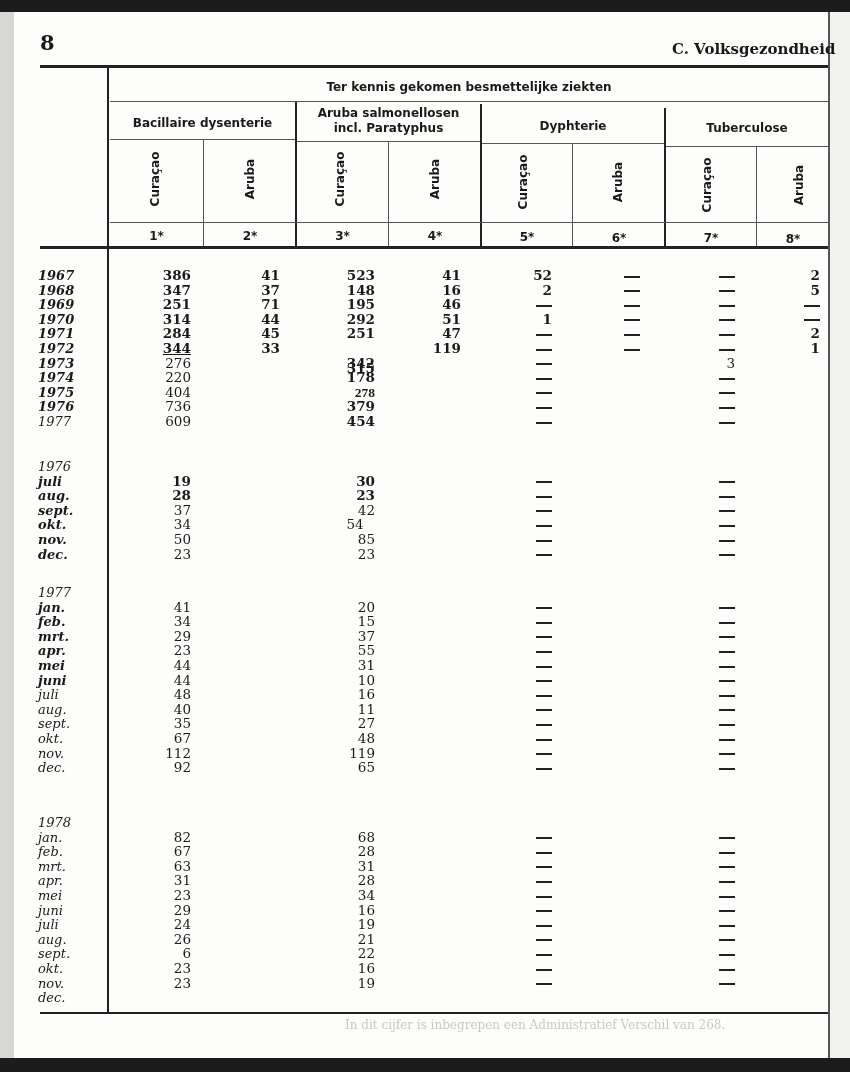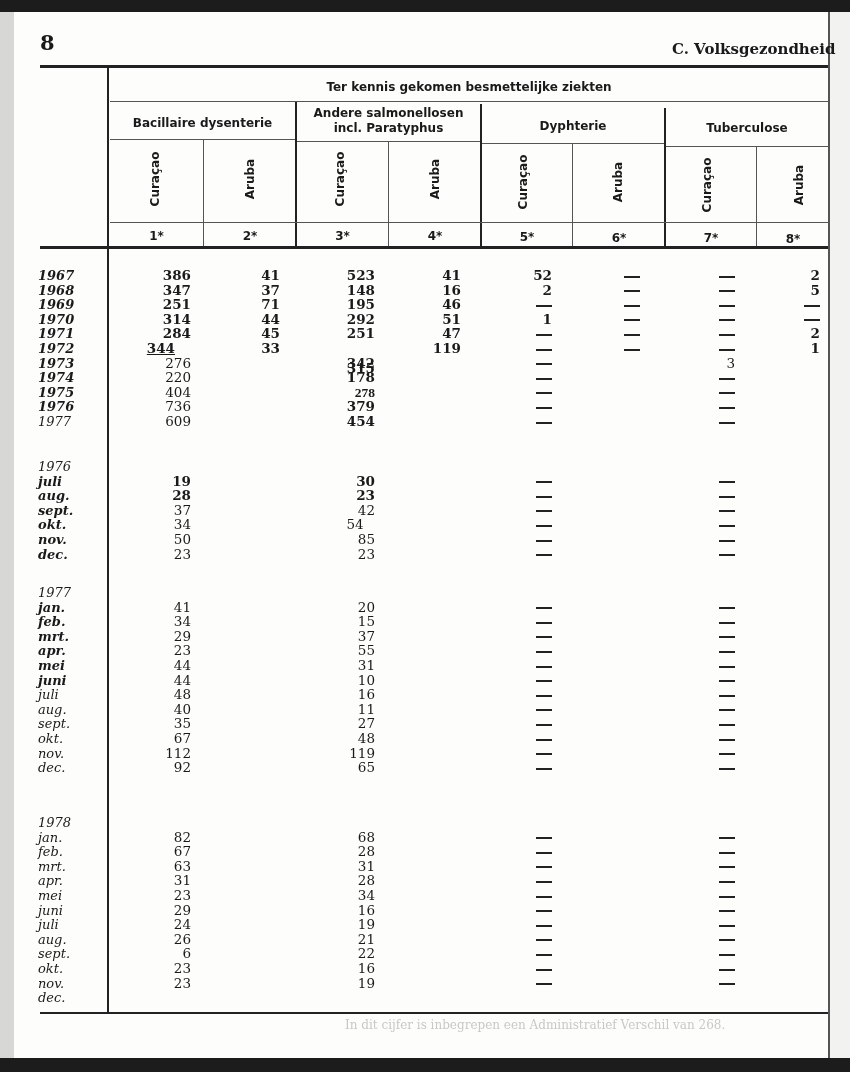--- a/index.html
+++ b/index.html
@@ -47,21 +47,21 @@
 
 <div class="hdr" style="left:110px; top:80px; width:718px;">Ter kennis gekomen besmettelijke ziekten</div>
 <div class="thin" style="left:110px; top:101px; width:718px;"></div>
 
 <div class="vline" style="left:295px; top:102px; height:144px;"></div>
 <div class="vline" style="left:480px; top:104px; height:142px;"></div>
 <div class="vline" style="left:664px; top:108px; height:138px;"></div>
 
 <div class="hdr" style="left:110px; top:116px; width:185px;">Bacillaire dysenterie</div>
 <div class="hdr" style="left:297px; top:106px; width:183px;">
-  <div>Andere salmonellosen</div>
+  <div>Aruba salmonellosen</div>
   <div>incl. Paratyphus</div>
 </div>
 <div class="hdr" style="left:482px; top:119px; width:182px;">Dyphterie</div>
 <div class="hdr" style="left:666px; top:121px; width:162px;">Tuberculose</div>
 
 <div class="thin" style="left:110px; top:139px; width:185px;"></div>
 <div class="thin" style="left:297px; top:141px; width:183px;"></div>
 <div class="thin" style="left:482px; top:143px; width:182px;"></div>
 <div class="thin" style="left:666px; top:146px; width:162px;"></div>
 
@@ -129,21 +129,21 @@
     <div class="row lbl" style="top: 326.4px;">1971</div>
     <div class="row cell b" style="top: 326.4px; left: 151px;">284</div>
     <div class="row cell b" style="top: 326.4px; left: 240px;">45</div>
     <div class="row cell b" style="top: 326.4px; left: 335px;">251</div>
     <div class="row cell b" style="top: 326.4px; left: 421px;">47</div>
     <div class="row cell b" style="top: 326.4px; left: 512px;"><span class="dash"></span></div>
     <div class="row cell b" style="top: 326.4px; left: 600px;"><span class="dash"></span></div>
     <div class="row cell b" style="top: 326.4px; left: 695px;"><span class="dash"></span></div>
     <div class="row cell b" style="top: 326.4px; left: 780px;">2</div>
     <div class="row lbl" style="top: 341px;">1972</div>
-    <div class="row cell b" style="top: 341px; left: 135px; text-decoration: underline;">344</div>
+    <div class="row cell b" style="top: 341px; left: 151px; text-decoration: underline;">344</div>
     <div class="row cell b" style="top: 341px; left: 240px;">33</div>
     <div class="row cell b" style="top: 341px; left: 335px; margin-top: 20px;">315</div>
     <div class="row cell b" style="top: 341px; left: 421px;">119</div>
     <div class="row cell b" style="top: 341px; left: 512px;"><span class="dash"></span></div>
     <div class="row cell b" style="top: 341px; left: 600px;"><span class="dash"></span></div>
     <div class="row cell b" style="top: 341px; left: 695px;"><span class="dash"></span></div>
     <div class="row cell b" style="top: 341px; left: 780px;">1</div>
     <div class="row lbl" style="top: 355.6px;">1973</div>
     <div class="row cell" style="top: 355.6px; left: 151px;">276</div>
     <div class="row cell b" style="top: 355.6px; left: 335px;">342</div>

